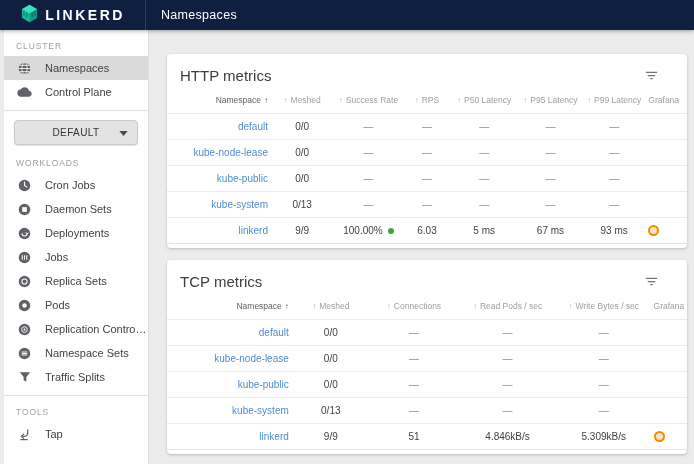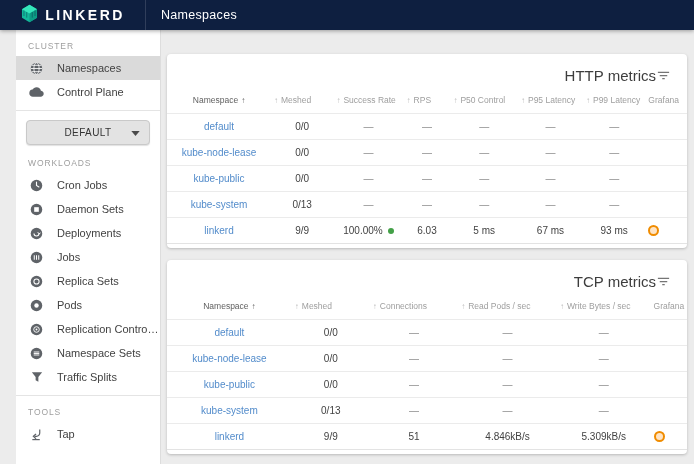--- a/index.html
+++ b/index.html
@@ -13,47 +13,47 @@
 
   
   .topbar{position:absolute;top:0;left:0;width:694px;height:30px;background:var(--header-bg);
     display:flex;align-items:center;z-index:5;box-shadow:0 1px 4px rgba(0,0,0,.35)}
   .brand{width:145px;height:30px;display:flex;align-items:center;justify-content:center;gap:6px;cursor:pointer}
   .brand-text{color:#fff;font-weight:bold;font-size:14px;letter-spacing:2.5px}
   .topbar-divider{width:1px;height:30px;background:rgba(255,255,255,.14)}
   .page-title{color:#fff;font-size:12.5px;margin-left:15px;font-weight:500;letter-spacing:.3px}
 
   
-  .sidebar{position:absolute;top:30px;left:16px;width:145px;height:434px;background:var(--sidebar-bg);
+  .sidebar{position:absolute;top:30px;left:4px;width:145px;height:434px;background:var(--sidebar-bg);
     border-right:1px solid #ddd;overflow:hidden;z-index:2}
   .section-label{font-size:8.5px;color:#9e9e9e;letter-spacing:.9px;padding:11px 12px 5px 12px;text-transform:uppercase}
   .side-item{display:flex;align-items:center;height:24px;padding-left:13px;gap:13px;font-size:11px;color:#424242;cursor:pointer;white-space:nowrap}
   .side-item.selected{background:var(--selected-bg)}
   .side-icon{width:15px;display:inline-flex;justify-content:center;align-items:center;flex:0 0 15px}
   .side-label{overflow:hidden;text-overflow:ellipsis}
   .sb-divider{height:1px;background:#e4e4e4;margin:6px 0 0 0}
   .selector{padding:9px 10px 2px 10px}
   .selector button{width:100%;height:25px;background:#e3e3e3;border:1px solid #c9c9c9;border-radius:4px;
     font-family:"Liberation Sans",sans-serif;font-size:10px;color:#333;letter-spacing:.4px;
     display:flex;align-items:center;justify-content:center;position:relative;cursor:pointer;box-shadow:0 1px 1px rgba(0,0,0,.12)}
   .selector .caret{position:absolute;right:9px;top:10px;line-height:0}
 
   
   .main{position:absolute;left:145px;top:30px;width:549px;height:434px;background:var(--main-bg);padding:24px 7px 0 22px}
   .card{width:520px;background:#fff;border-radius:4px;box-shadow:0 1px 3px rgba(0,0,0,.22);margin-bottom:12px;padding-bottom:4px}
-  .card-head{display:flex;justify-content:flex-end;align-items:center;padding:13px 16px 7px 13px}
+  .card-head{display:flex;justify-content:space-between;align-items:center;padding:13px 28px 7px 13px}
   .card-head h2{font-size:15px;font-weight:400;color:#3d3d3d}
   .filter-btn{cursor:pointer;display:inline-flex;align-items:center}
 
   table.metrics-table{width:100%;border-collapse:collapse;table-layout:fixed}
-  .metrics-table th{font-size:8.5px;font-weight:400;color:#9e9e9e;padding:4px 3px 8px 3px;white-space:nowrap;text-align:left;cursor:pointer}
+  .metrics-table th{font-size:8.5px;font-weight:400;color:#9e9e9e;padding:4px 3px 8px 3px;white-space:nowrap;text-align:center;cursor:pointer}
   .metrics-table th.nosort{cursor:default}
   .metrics-table td{font-size:10px;color:#424242;padding:0 3px;height:26px;border-top:1px solid #ebebeb;white-space:nowrap;text-align:center}
   .metrics-table tbody tr:last-child td{border-bottom:1px solid #e3e3e3}
-  .metrics-table th:first-child,.metrics-table td:first-child{text-align:center;padding-left:3px}
+  .metrics-table th:first-child,.metrics-table td:first-child{text-align:right;padding-left:3px}
   .metrics-table th:last-child,.metrics-table td:last-child{text-align:right;padding-right:30px}
   .metrics-table th.sorted{color:#616161}
   .sort-arrow{color:#bdbdbd;font-size:8px;margin-right:3px}
   th.sorted .sort-arrow{color:#616161;margin-left:3px;margin-right:0}
   .ns-link{color:var(--link-blue);cursor:pointer}
   td.muted{color:#8d8d8d}
   .dot{display:inline-block;width:6px;height:6px;border-radius:50%;background:var(--success-green);margin-left:5px;vertical-align:middle}
   .grafana-icon{display:inline-block;width:11px;height:11px;border-radius:50%;border:2px solid var(--grafana-orange);
     background:#ffe4c4;vertical-align:middle;cursor:pointer}
 
@@ -241,21 +241,21 @@
             </svg>
         </span>
       </div>
       <table class="metrics-table" id="table-http-metrics">
           <thead>
             <tr>
               <th class="sorted"><span>Namespace</span><span class="sort-arrow">↑</span></th>
               <th><span class="sort-arrow">↑</span><span>Meshed</span></th>
               <th><span class="sort-arrow">↑</span><span>Success Rate</span></th>
               <th><span class="sort-arrow">↑</span><span>RPS</span></th>
-              <th><span class="sort-arrow">↑</span><span>P50 Control</span></th>
+              <th><span class="sort-arrow">↑</span><span>P50 Latency</span></th>
               <th><span class="sort-arrow">↑</span><span>P95 Latency</span></th>
               <th><span class="sort-arrow">↑</span><span>P99 Latency</span></th>
               <th class="nosort"><span>Grafana</span></th>
             </tr>
           </thead>
           <tbody>
             <tr>
               <td><span class="ns-link">default</span></td>
               <td>0/0</td>
               <td class="muted">—</td>

